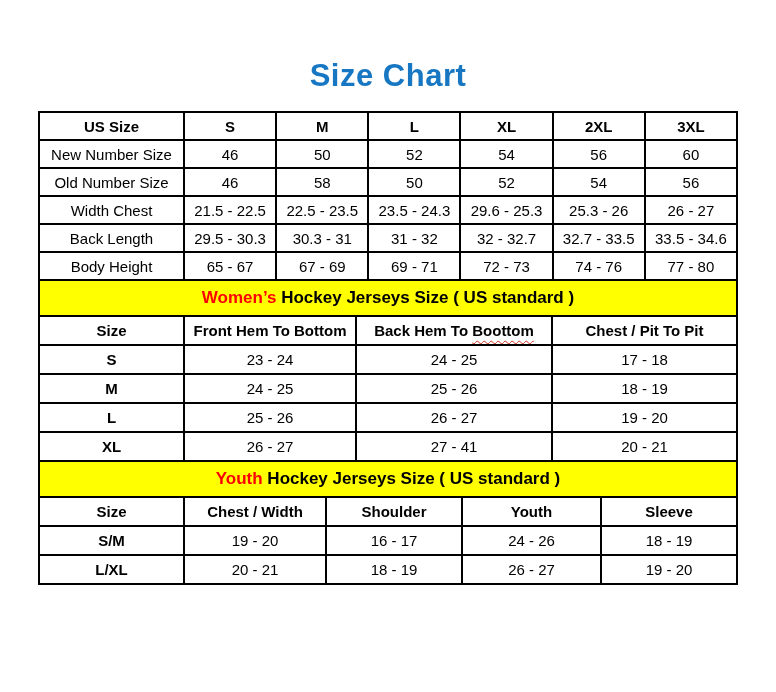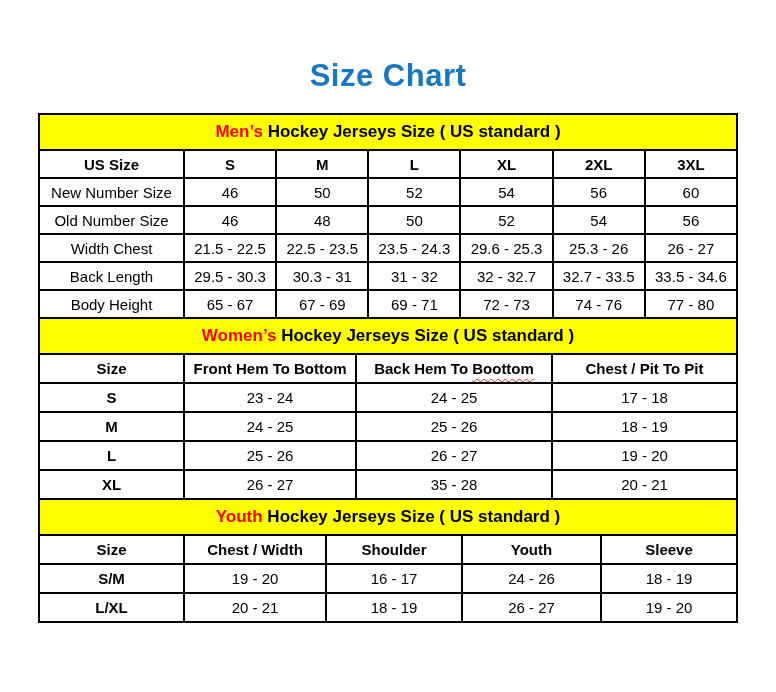--- a/index.html
+++ b/index.html
@@ -60,21 +60,20 @@
 </style>
 </head>
 <body>
 
 <div class="page">
 
   <h1 class="page-title">Size Chart</h1>
 
   <div class="chart-wrap">
 
-    <div class="banner"><span class="accent">Men’s</span><span> Hockey Jerseys Size ( US standard )</span></div>
 
     <table class="size-table">
       <colgroup>
         <col style="width:145px">
           <col>
           <col>
           <col>
           <col>
           <col>
           <col>
@@ -96,21 +95,21 @@
           <td>46</td>
           <td>50</td>
           <td>52</td>
           <td>54</td>
           <td>56</td>
           <td>60</td>
         </tr>
         <tr>
           <td>Old Number Size</td>
           <td>46</td>
-          <td>48</td>
+          <td>58</td>
           <td>50</td>
           <td>52</td>
           <td>54</td>
           <td>56</td>
         </tr>
         <tr>
           <td>Width Chest</td>
           <td>21.5 - 22.5</td>
           <td>22.5 - 23.5</td>
           <td>23.5 - 24.3</td>
@@ -171,21 +170,21 @@
         </tr>
         <tr>
           <td class="row-label-bold">L</td>
           <td>25 - 26</td>
           <td>26 - 27</td>
           <td>19 - 20</td>
         </tr>
         <tr>
           <td class="row-label-bold">XL</td>
           <td>26 - 27</td>
-          <td>35 - 28</td>
+          <td>27 - 41</td>
           <td>20 - 21</td>
         </tr>
       </tbody>
     </table>
 
     <div class="banner"><span class="accent">Youth</span><span> Hockey Jerseys Size ( US standard )</span></div>
 
     <table class="size-table roomy">
       <colgroup>
         <col style="width:145px">

